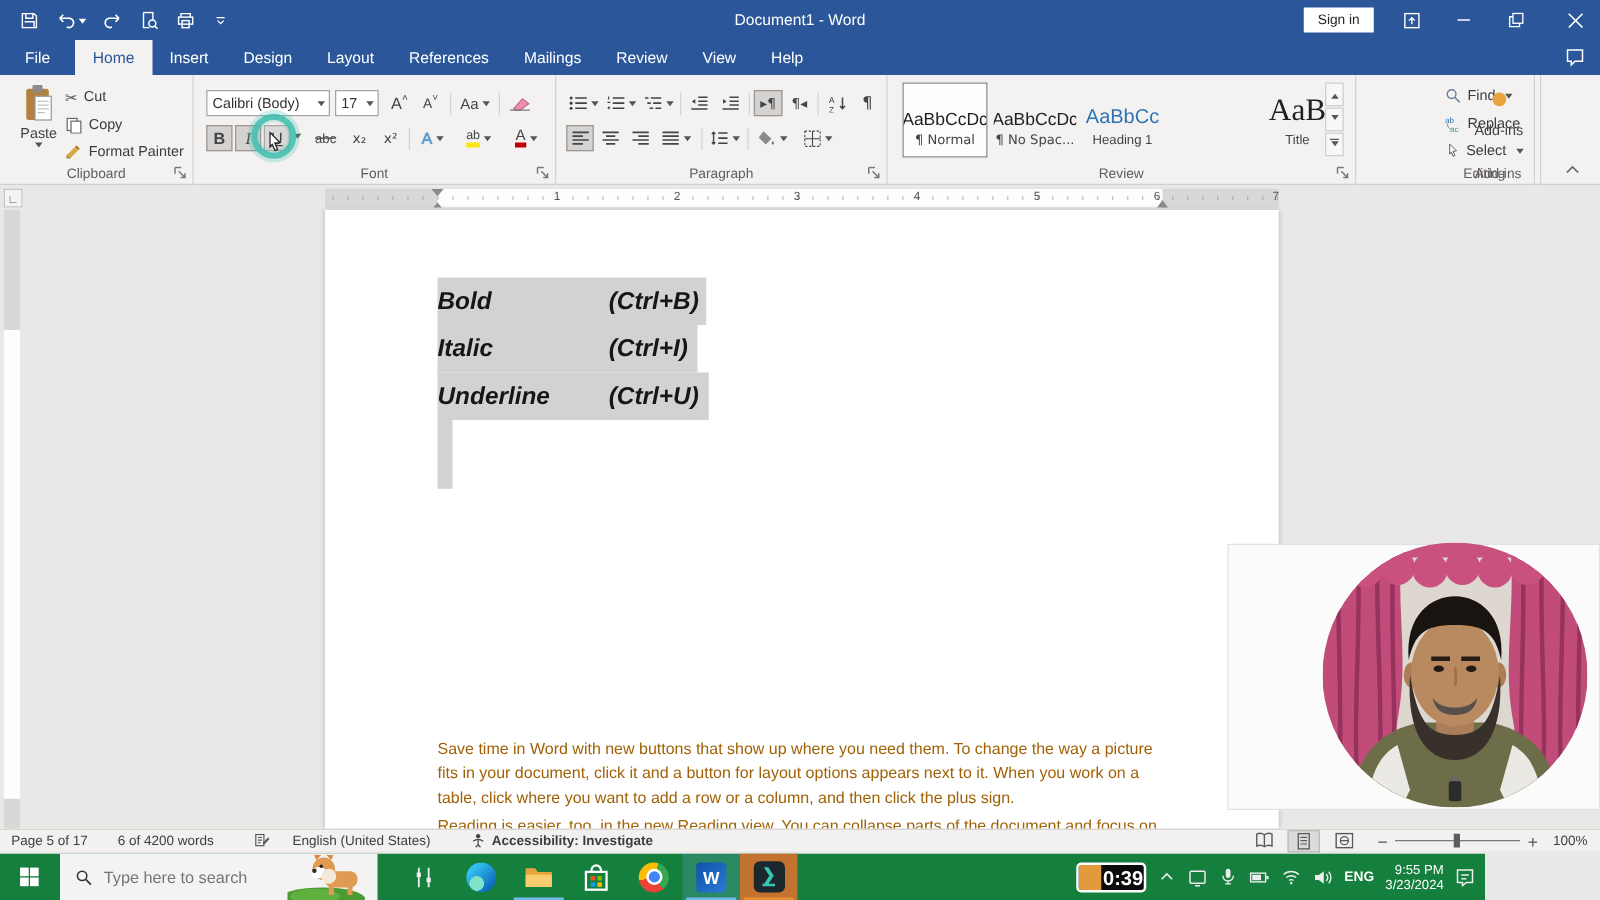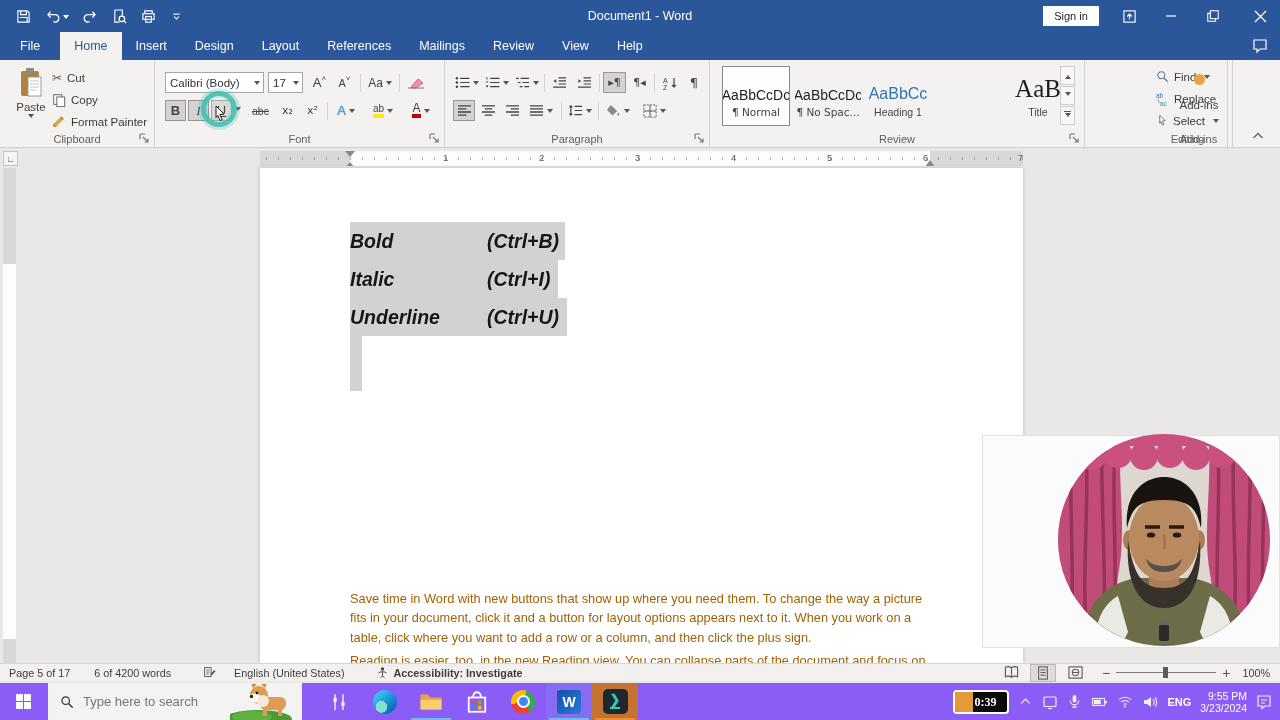--- a/index.html
+++ b/index.html
@@ -55,29 +55,29 @@
   .bodytext{position:absolute;left:90px;width:578px;font-size:12.8px;line-height:19.3px;color:#a16207}
   
   .statusbar{position:absolute;left:0;top:663px;width:1280px;height:18px;background:#f2f1f0;border-top:1px solid #d8d6d4;display:flex;align-items:center;font-size:10.8px;color:#3d3d3d}
   .sb-item{display:flex;align-items:center;gap:4px;padding:0 9px;height:100%}
   .sb-right{position:absolute;right:0;top:0;height:100%;display:flex;align-items:center;gap:6px;padding-right:10px}
   .viewbtn{width:26px;height:18px;display:flex;align-items:center;justify-content:center;color:#5a5a5a}
   .viewbtn.act{background:#dcdbda;border:1px solid #bcbab8}
   .ztrack{position:relative;width:100px;height:1px;background:#7a7a7a}
   .zthumb{position:absolute;left:47px;top:-5px;width:5px;height:11px;background:#5f5d5b}
   
-  .taskbar{position:absolute;left:0;top:683px;width:1280px;height:37px;background:#8b5cf6;display:flex;align-items:center;color:#fff}
+  .taskbar{position:absolute;left:0;top:683px;width:1188px;height:37px;background:#15803d;display:flex;align-items:center;color:#fff}
   .tb-btn{position:absolute;top:0;width:46px;height:37px;display:flex;align-items:center;justify-content:center}
   .tb-under{position:absolute;left:3px;bottom:0;width:40px;height:2px;background:#76b9ed}
   .searchbox{position:absolute;left:48px;top:0;width:254px;height:37px;background:#f3f3f3;display:flex;align-items:center;color:#222}
   .searchbox input{border:0;outline:0;background:transparent;font-size:13px;font-family:"Liberation Sans",sans-serif;color:#222;width:150px}
   .tray{position:absolute;right:0;top:0;height:37px;display:flex;align-items:center;gap:9px;padding-right:8px}
   .timer{position:relative;width:56px;height:24px;border:2px solid #fff;border-radius:4px;background:#0b0b0b;overflow:hidden}
   .timer .fill{position:absolute;left:0;top:0;width:18px;height:100%;background:#e29a3a}
-  .timer .t{position:absolute;left:19px;top:3px;font-size:12px;font-weight:bold;color:#fff;font-family:Liberation Serif, serif}
+  .timer .t{position:absolute;left:19px;top:3px;font-size:16px;font-weight:bold;color:#fff;font-family:Liberation Sans, sans-serif}
   .clock{display:flex;flex-direction:column;align-items:flex-end;font-size:10.5px;line-height:12px;color:#fff}
   
   .cam-panel{position:absolute;left:982px;top:435px;width:298px;height:213px;background:#fbfbfb;border:1px solid #e2e2e2}
   .cam{position:absolute;left:1058px;top:434px;width:212px;height:212px;border-radius:50%;overflow:hidden}
   .glyph{font-family:"DejaVu Sans",sans-serif}
 </style>
 </head>
 <body>
 
 <svg width="0" height="0" style="position:absolute">

